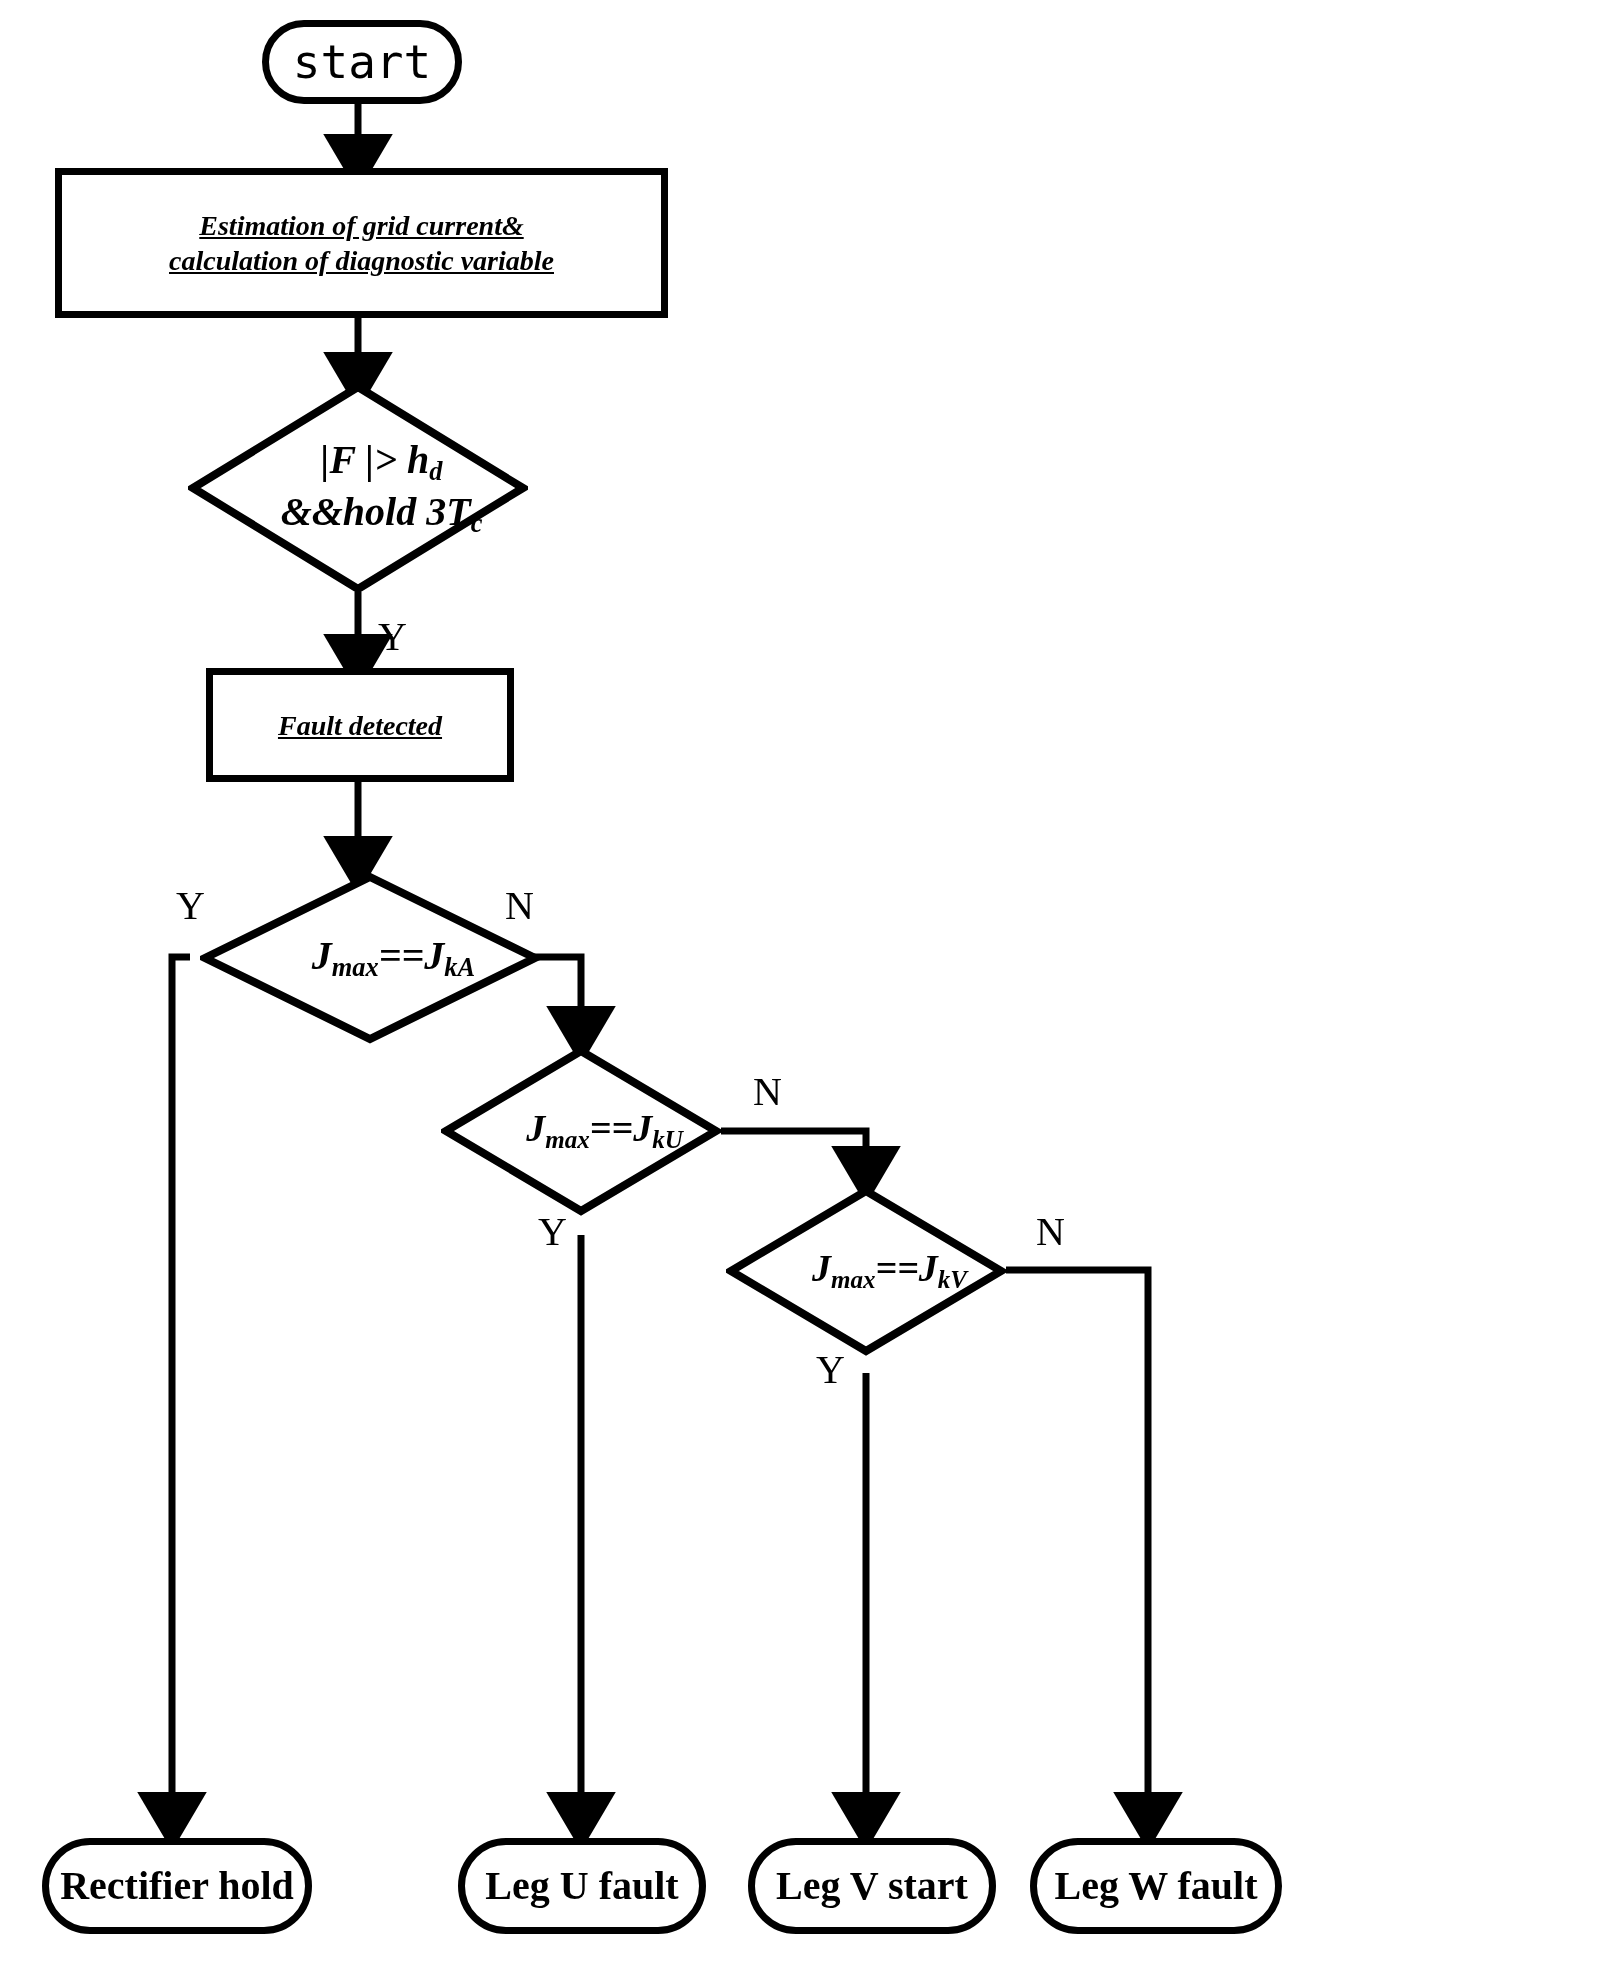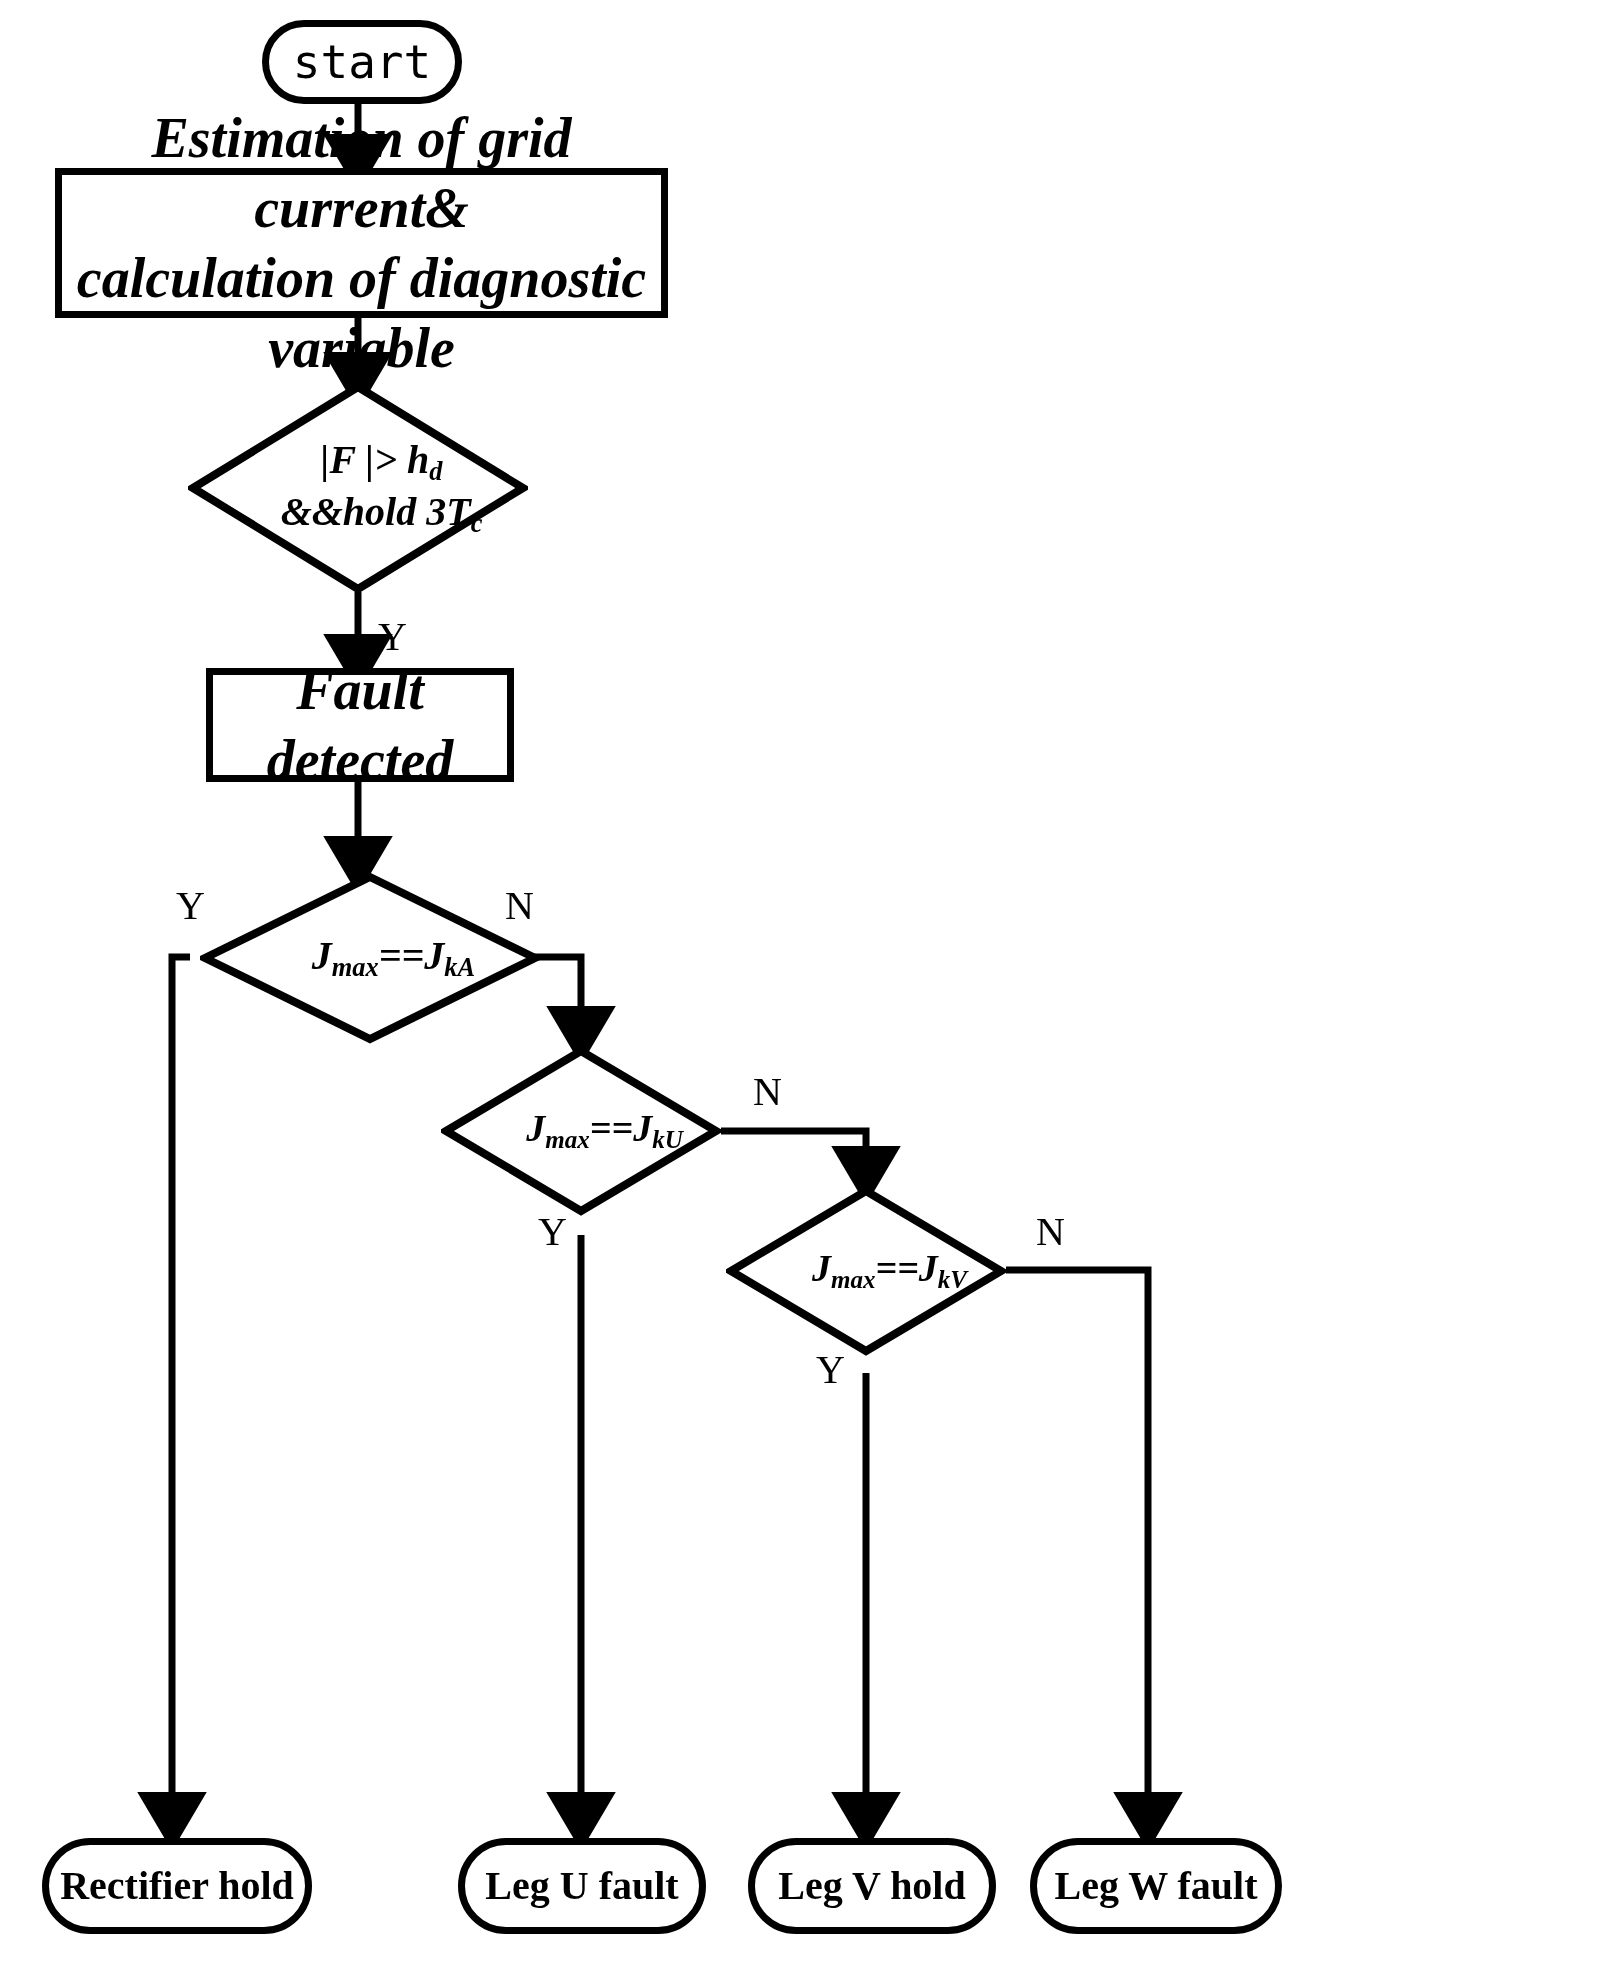--- a/index.html
+++ b/index.html
@@ -55,22 +55,23 @@
   }
   
   .process {
     border: 7px solid #000000;
     background: #ffffff;
   }
   .process .txt {
     font-family: "Liberation Serif", "DejaVu Serif", serif;
     font-weight: bold;
     font-style: italic;
-    font-size: 56px;
+    font-size: 28px;
     line-height: 1.25;
+    text-decoration: underline;
   }
   
   .decision {
     background: transparent;
   }
   .decision .dshape {
     position: absolute;
     left: 0; top: 0;
     width: 100%;
     height: 100%;
@@ -207,20 +208,20 @@
 
   <div class="node terminal" style="left:42px; top:1838px; width:270px; height:96px;">
     <span class="txt">Rectifier hold</span>
   </div>
 
   <div class="node terminal" style="left:458px; top:1838px; width:248px; height:96px;">
     <span class="txt">Leg U fault</span>
   </div>
 
   <div class="node terminal" style="left:748px; top:1838px; width:248px; height:96px;">
-    <span class="txt">Leg V hold</span>
+    <span class="txt">Leg V start</span>
   </div>
 
   <div class="node terminal" style="left:1030px; top:1838px; width:252px; height:96px;">
     <span class="txt">Leg W fault</span>
   </div>
 
 </div>
 
 </body></html>

